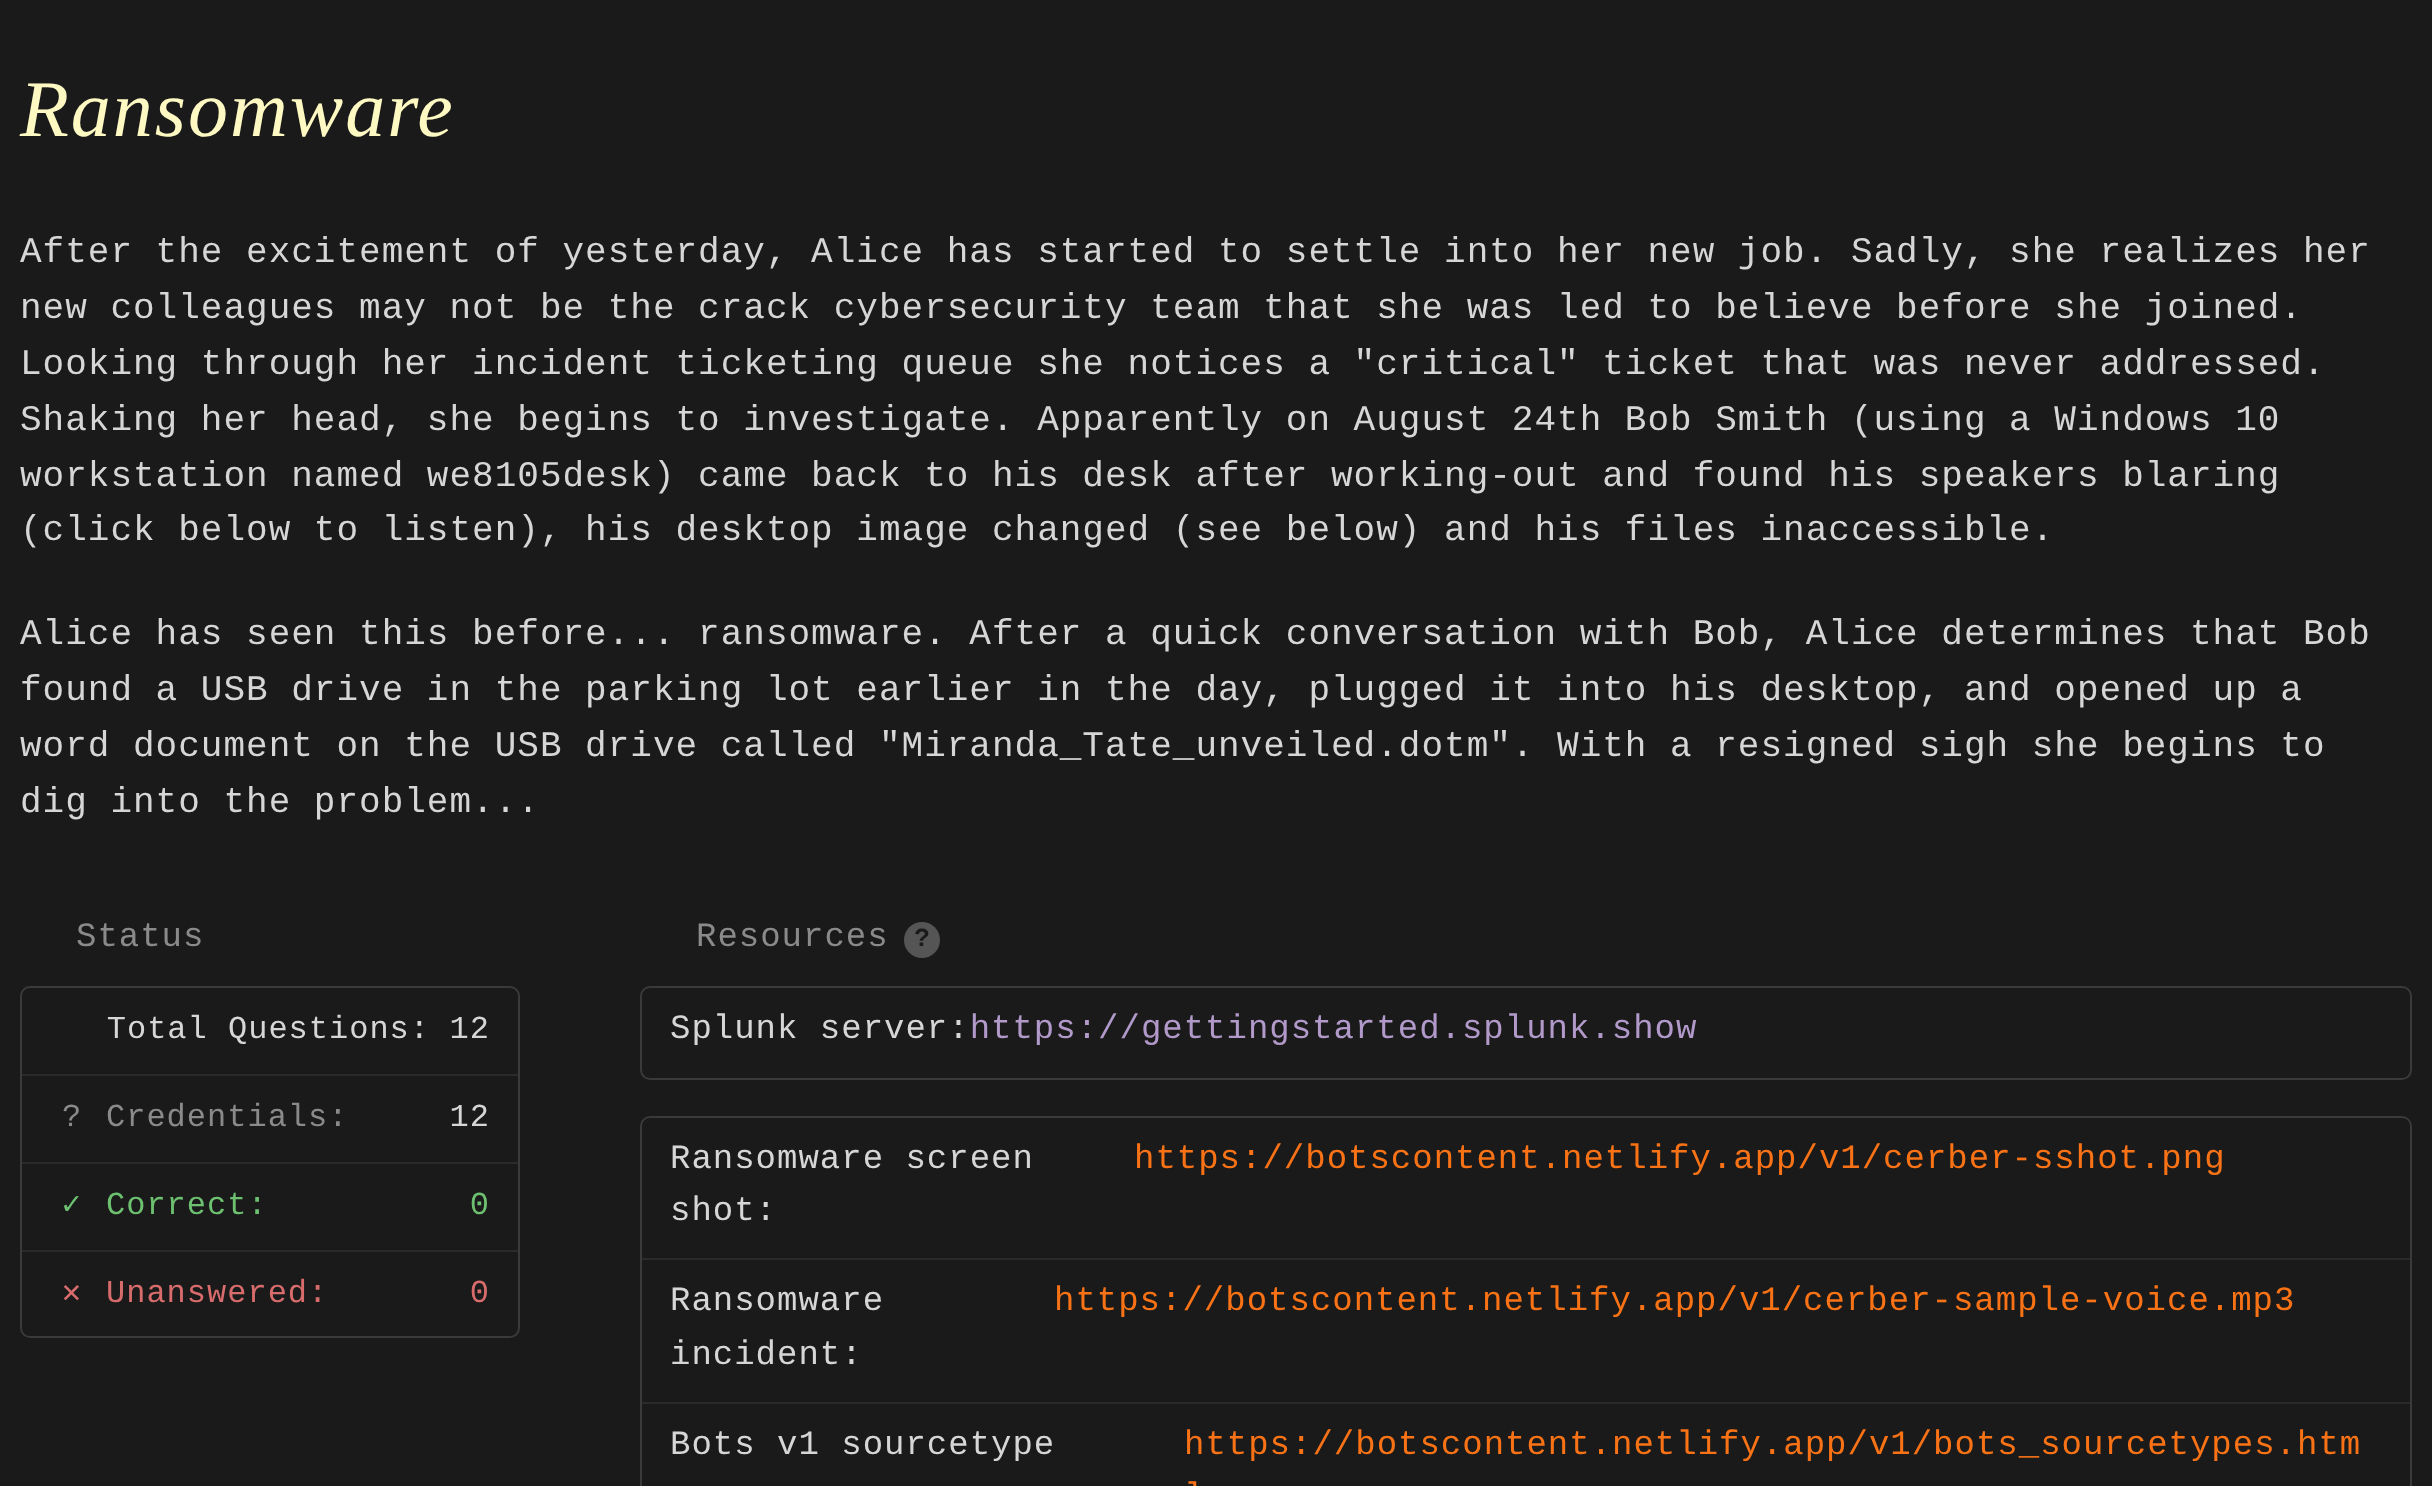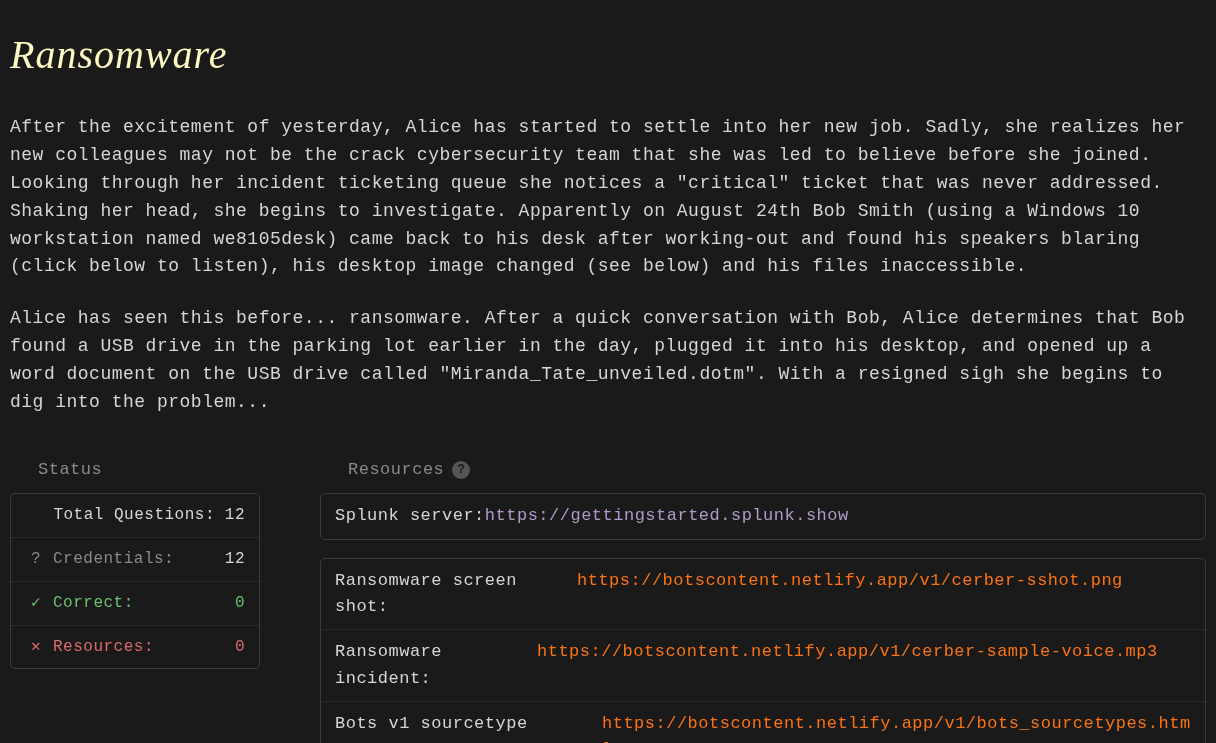--- a/index.html
+++ b/index.html
@@ -107,21 +107,21 @@
       cursor: pointer;
       position: relative;
       top: 3px;
     }
     .copy-icon svg { width: 17px; height: 17px; }
     .res-kv {
       display: flex;
       padding: 9px 14px;
       font-size: 17px;
       letter-spacing: 0.5px;
-      gap: 12px;
+      gap: 2px;
     }
     .res-kv + .res-kv { border-top: 1px solid #2a2a2a; }
     .res-kv .k { color: #d6d6d6; width: 230px; flex-shrink: 0; word-break: break-word; }
     .res-kv .v { color: #f97316; flex: 1; word-break: break-all; }
   </style>
 </head>
 <body>
 
 <h1 class="page-title">Ransomware</h1>
 
@@ -146,21 +146,21 @@
       </div>
 
       <div class="status-row">
         <span class="status-icon c-green">✓</span>
         <span class="status-label c-green">Correct:</span>
         <span class="status-value c-green">0</span>
       </div>
 
       <div class="status-row">
         <span class="status-icon c-red">✕</span>
-        <span class="status-label c-red">Resources:</span>
+        <span class="status-label c-red">Unanswered:</span>
         <span class="status-value c-red">0</span>
       </div>
 
     </div>
   </div>
 
   <div class="resources-col">
     <div class="section-heading">
       <span>Resources</span>
       <span class="help-icon">?</span>

